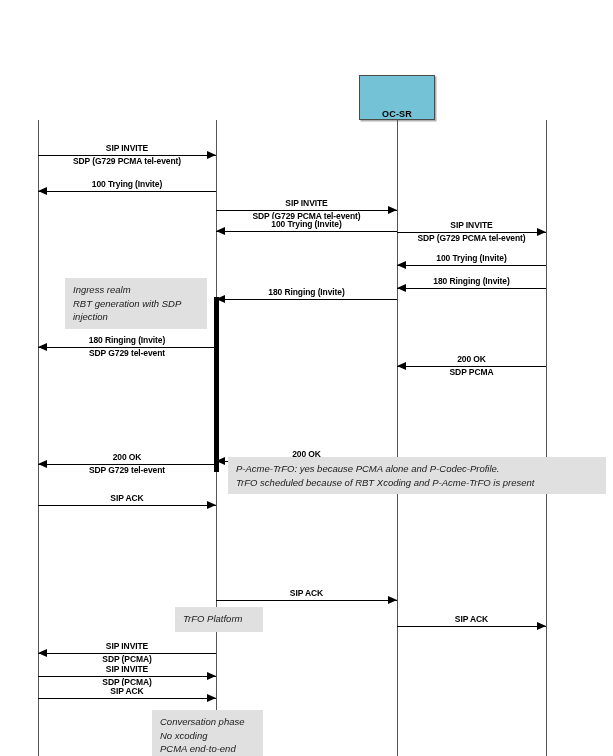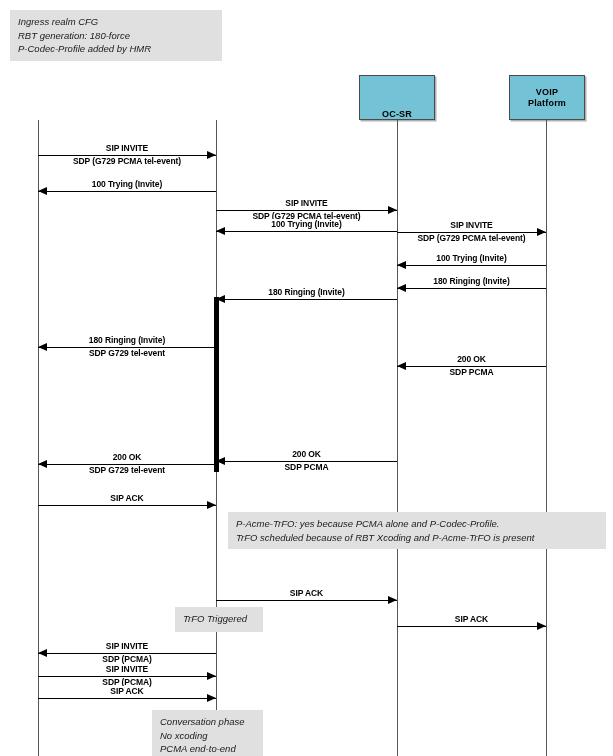--- a/index.html
+++ b/index.html
@@ -106,24 +106,20 @@
 <body>
 
 <div id="canvas">
     <div class="lifeline" style="left: 38px; top: 120px; height: 636px;"></div>
     <div class="lifeline" style="left: 216px; top: 120px; height: 636px;"></div>
     <div class="lifeline" style="left: 397px; top: 120px; height: 636px;"></div>
     <div class="lifeline" style="left: 546px; top: 120px; height: 636px;"></div>
     <div class="actor-box" style="left: 359px; top: 75px; width: 76px; height: 45px;">
       <span style="white-space: pre-line; margin-top: 33px;">OC-SR</span>
     </div>
-    <div class="actor-box" style="left: 509px; top: 75px; width: 76px; height: 45px;">
-      <span style="white-space: pre-line;">VOIP
-Platform</span>
-    </div>
     <div class="activation" style="left: 214px; top: 297px; height: 175px;"></div>
     <div class="msg" style="left: 38px; top: 155px; width: 178px;"></div>
     <div class="arrowhead right" style="top: 151px; left: 207px;"></div>
     <div class="msg-label above" style="top: 143px; left: -23px; width: 300px; text-align: center; padding-left: 0px; pointer-events: none;"><span class="label-bg">SIP INVITE</span></div>
     <div class="msg-label below" style="top: 156px; left: -23px; width: 300px; text-align: center;"><span class="label-bg">SDP (G729 PCMA tel-event)</span></div>
     <div class="msg" style="left: 38px; top: 191px; width: 178px;"></div>
     <div class="arrowhead left" style="top: 187px; left: 38px;"></div>
     <div class="msg-label above" style="top: 179px; left: -23px; width: 300px; text-align: center; padding-left: 0px; pointer-events: none;"><span class="label-bg">100 Trying (Invite)</span></div>
     <div class="msg" style="left: 216px; top: 210px; width: 181px;"></div>
     <div class="arrowhead right" style="top: 206px; left: 388px;"></div>
@@ -174,22 +170,22 @@
     <div class="arrowhead left" style="top: 649px; left: 38px;"></div>
     <div class="msg-label above" style="top: 641px; left: -23px; width: 300px; text-align: center; padding-left: 0px; pointer-events: none;"><span class="label-bg">SIP INVITE</span></div>
     <div class="msg-label below" style="top: 654px; left: -23px; width: 300px; text-align: center;"><span class="label-bg">SDP (PCMA)</span></div>
     <div class="msg" style="left: 38px; top: 676px; width: 178px;"></div>
     <div class="arrowhead right" style="top: 672px; left: 207px;"></div>
     <div class="msg-label above" style="top: 664px; left: -23px; width: 300px; text-align: center; padding-left: 0px; pointer-events: none;"><span class="label-bg">SIP INVITE</span></div>
     <div class="msg-label below" style="top: 677px; left: -23px; width: 300px; text-align: center;"><span class="label-bg">SDP (PCMA)</span></div>
     <div class="msg" style="left: 38px; top: 698px; width: 178px;"></div>
     <div class="arrowhead right" style="top: 694px; left: 207px;"></div>
     <div class="msg-label above" style="top: 686px; left: -23px; width: 300px; text-align: center; padding-left: 0px; pointer-events: none;"><span class="label-bg">SIP ACK</span></div>
-    <div class="note" style="left: 10px; top: 10px; width: 212px; min-height: 47px;">Ingress realm CFG
-RBT generation: 180-force
-P-Codec-Profile added by HMR</div>
-    <div class="note" style="left: 228px; top: 512px; width: 378px; min-height: 33px;">P-Acme-TrFO: yes because PCMA alone and P-Codec-Profile.
+    <div class="note" style="left: 65px; top: 278px; width: 142px; min-height: 43px;">Ingress realm
+RBT generation with SDP
+injection</div>
+    <div class="note" style="left: 228px; top: 457px; width: 378px; min-height: 33px;">P-Acme-TrFO: yes because PCMA alone and P-Codec-Profile.
 TrFO scheduled because of RBT Xcoding and P-Acme-TrFO is present</div>
-    <div class="note" style="left: 175px; top: 607px; width: 88px; min-height: 25px;">TrFO Triggered</div>
+    <div class="note" style="left: 175px; top: 607px; width: 88px; min-height: 25px;">TrFO Platform</div>
     <div class="note" style="left: 152px; top: 710px; width: 111px; min-height: 46px;">Conversation phase
 No xcoding
 PCMA end-to-end</div>
   </div>
 
 </body></html>

